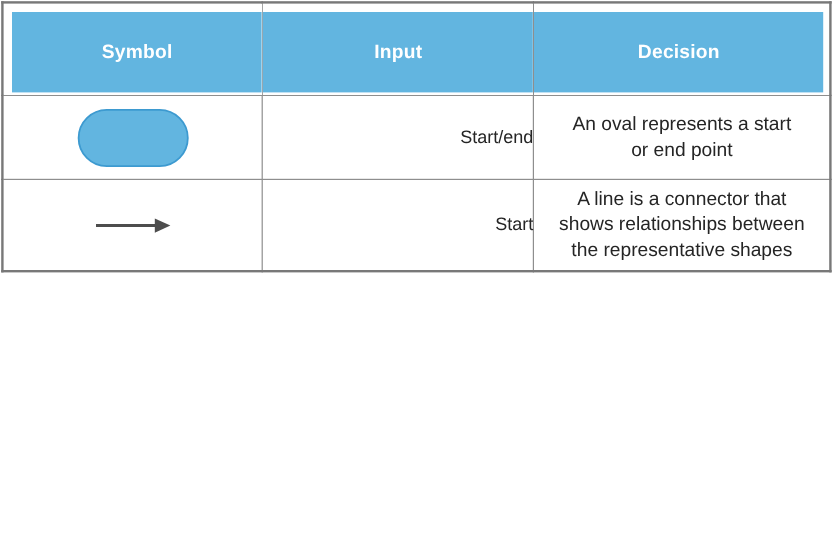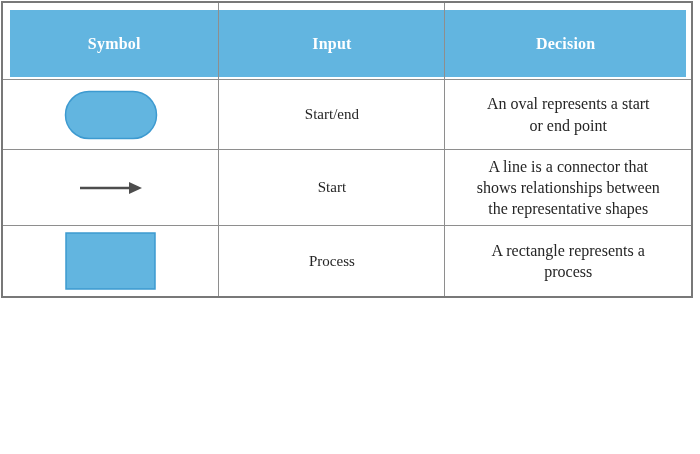--- a/index.html
+++ b/index.html
@@ -7,21 +7,20 @@
     padding: 0;
     background: #ffffff;
     width: 700px;
     height: 454px;
     font-family: "Liberation Sans", sans-serif;
     overflow: hidden;
   }
   .page {
     width: 628px;
     margin: 1px 0 0 1px;
-    font-family: Liberation Serif, serif;
   }
   table.symbols {
     border-collapse: collapse;
     table-layout: fixed;
     width: 692px;
     border: 2px solid var(--outer-border, #787878);
     background: #ffffff;
   }
   th, td {
     border: 1.5px solid var(--grid-line, #8e8e8e);
@@ -64,20 +63,21 @@
     fill: var(--shape-fill, #62b5e0);
     stroke: var(--shape-stroke, #3d9ad0);
     stroke-width: 1.5;
   }
   .arrow-line { stroke: var(--arrow-color, #4d4d4d); stroke-width: 2.5; }
   .arrow-head { fill: var(--arrow-color, #4d4d4d); }
 
   td.name {
     font-size: 15px;
     color: var(--text, #252525);
+    text-align: right;
   }
   td.func {
     font-size: 16px;
     color: var(--text, #252525);
     white-space: pre-line;
     line-height: 1.32;
   }
 </style>
 </head>
 <body>
@@ -124,25 +124,15 @@
           <svg width="64" height="16" viewBox="0 0 64 16">
             <line class="arrow-line" x1="1" y1="8" x2="51" y2="8"></line>
             <polygon class="arrow-head" points="50,2 63,8 50,14"></polygon>
           </svg>
         </td>
         <td class="name">Start</td>
         <td class="func">A line is a connector that
 shows relationships between
 the representative shapes</td>
       </tr>
-      <tr class="r4">
-        <td class="sym">
-          <svg width="91" height="58" viewBox="0 0 91 58">
-            <rect class="blue-shape" x="1" y="1" width="89" height="56"></rect>
-          </svg>
-        </td>
-        <td class="name">Process</td>
-        <td class="func">A rectangle represents a
-process</td>
-      </tr>
     </tbody>
   </table>
 </div>
 
 </body></html>

